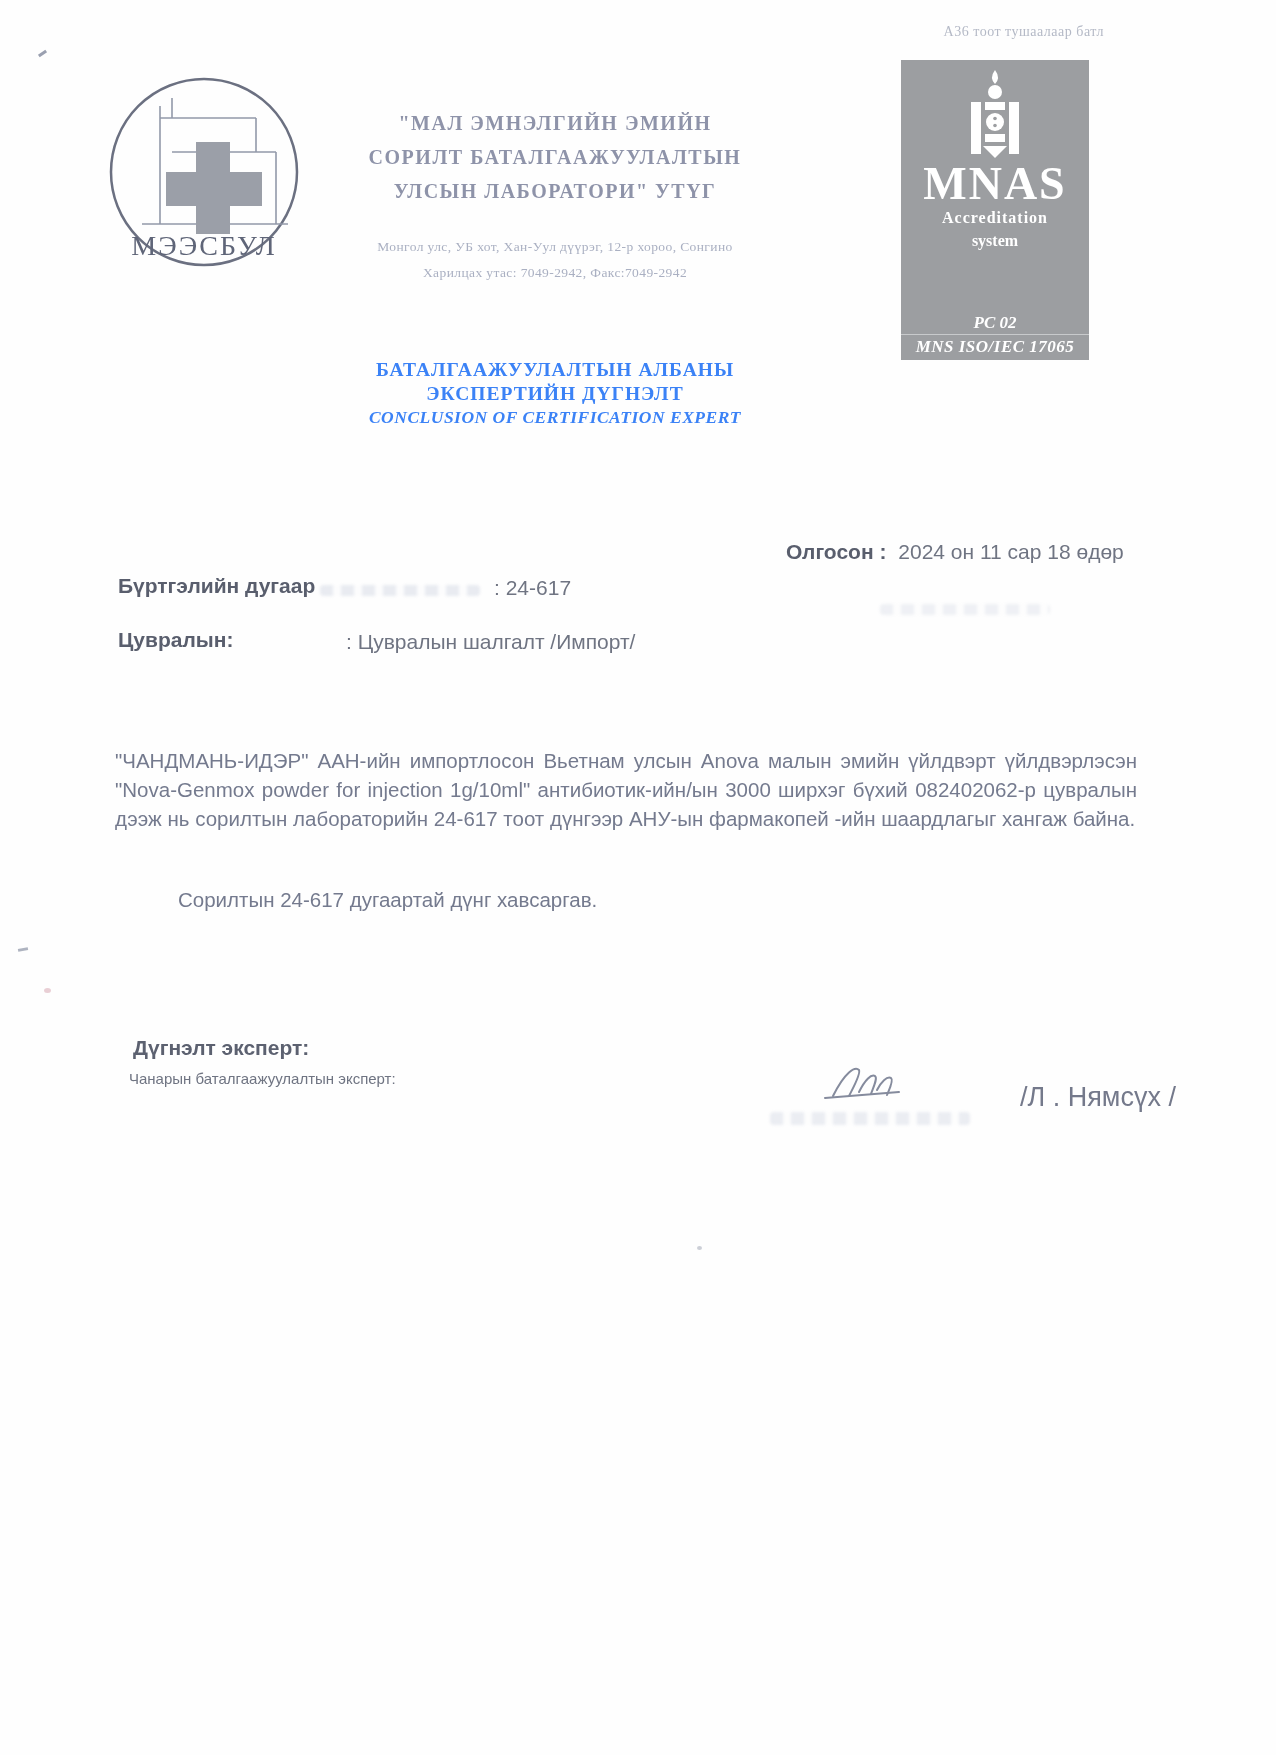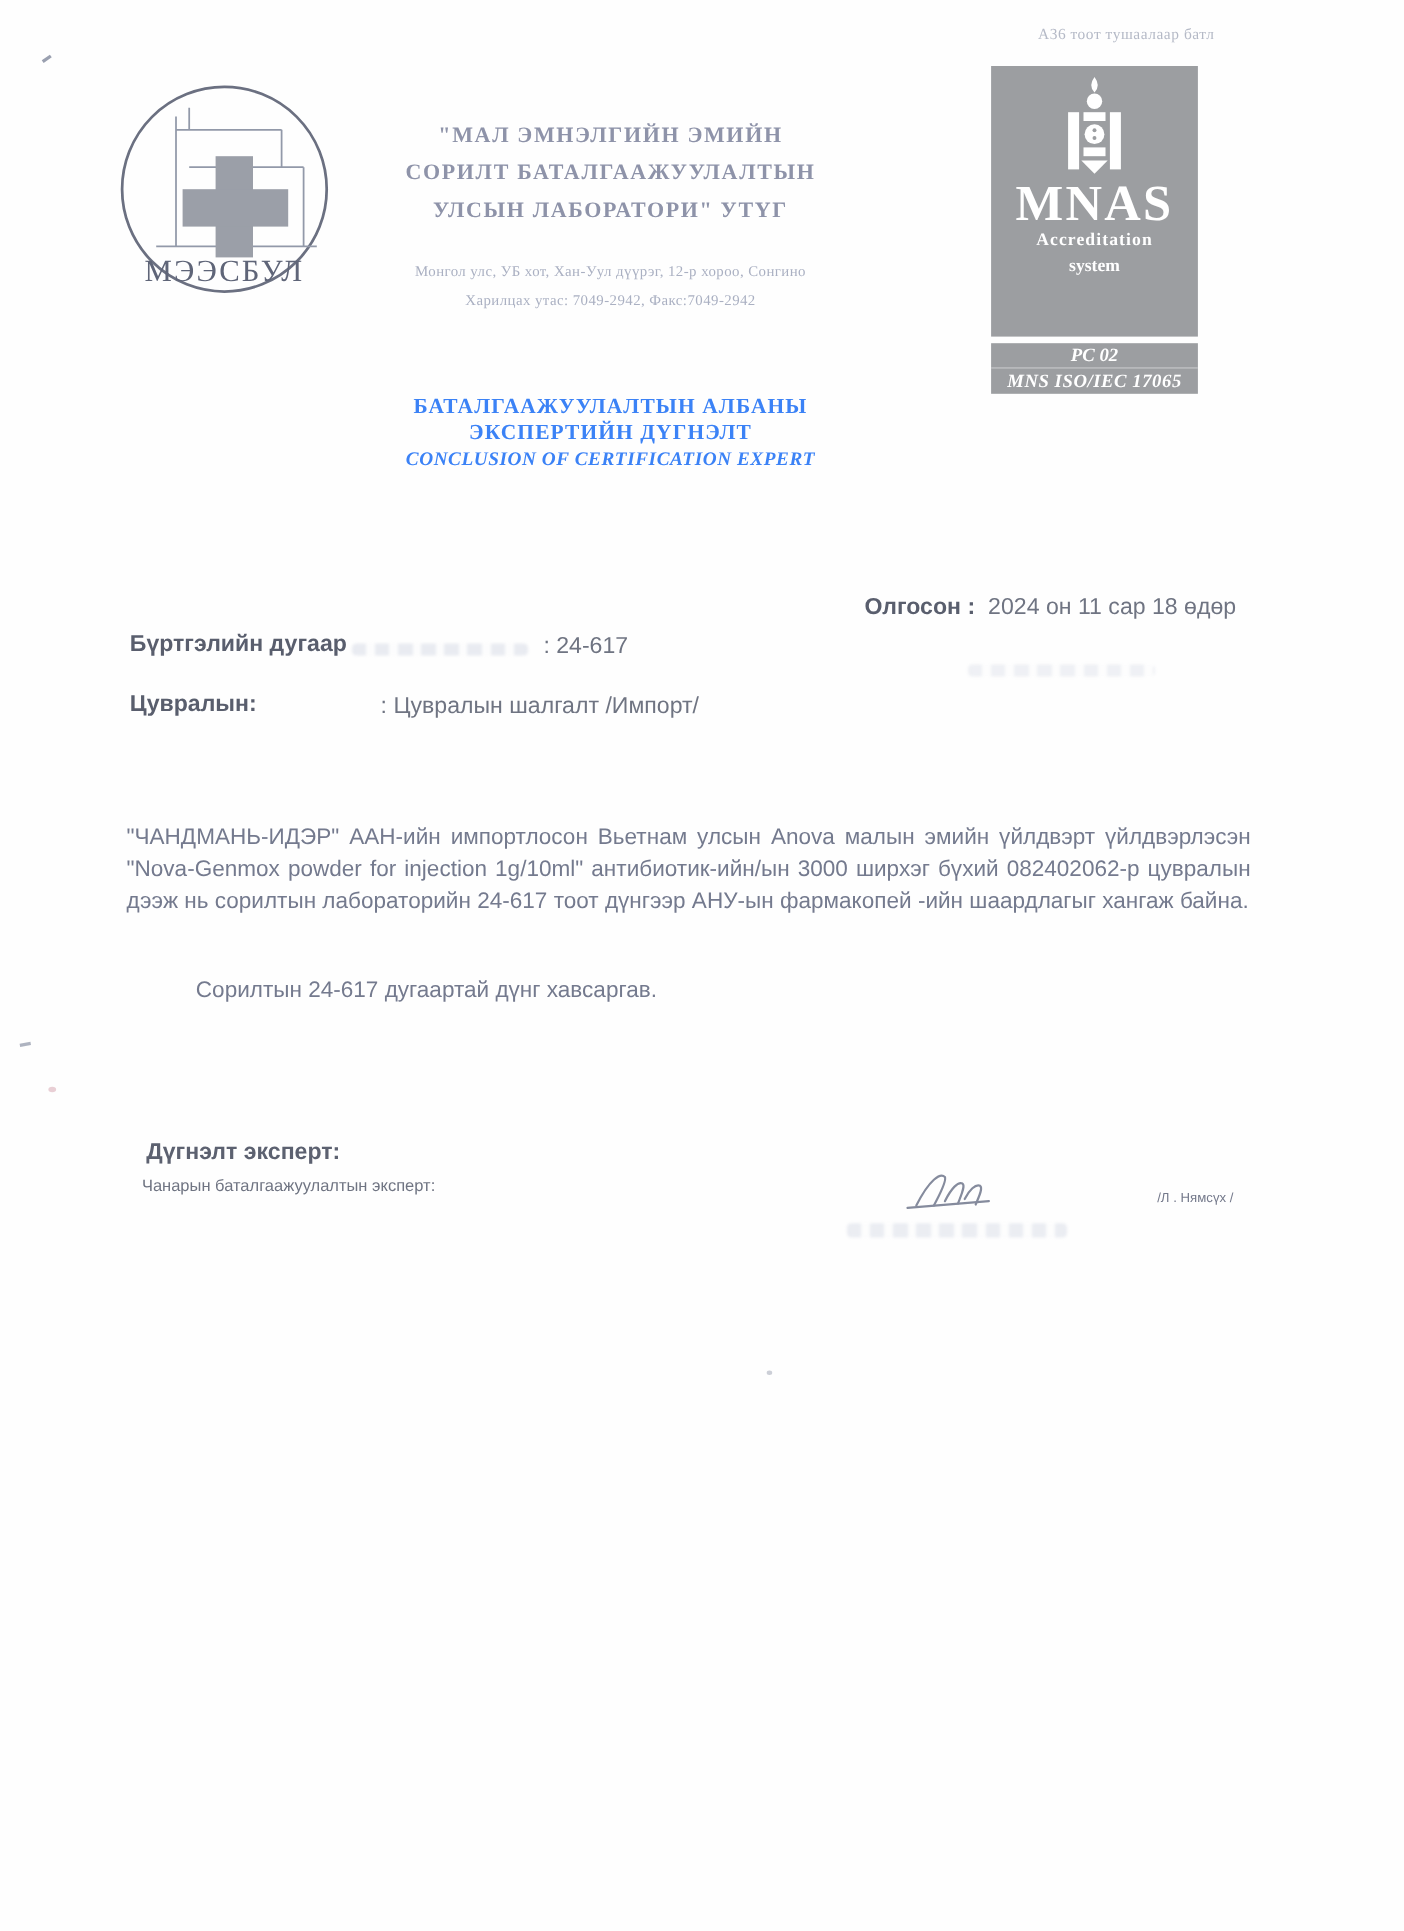--- a/index.html
+++ b/index.html
@@ -24,21 +24,21 @@
   .org-name{
     font-family:"Liberation Serif", serif; font-weight:bold;
     font-size:20px; line-height:34px; letter-spacing:1.5px; color:#8e93a9;
   }
   .org-address{
     margin-top:26px; font-size:13.5px; line-height:26px; color:#aab0c2;
     font-family:"Liberation Serif", serif; letter-spacing:.4px;
   }
   
   .mnas-box{
-    position:absolute; left:901px; top:60px; width:188px; height:246px;
+    position:absolute; left:901px; top:60px; width:188px; height:300px;
     background:#9c9ea1; text-align:center; color:#fff;
     font-family:"Liberation Serif", serif;
   }
   .mnas-soyombo{ margin-top:8px; }
   .mnas-name{ font-size:46px; font-weight:bold; letter-spacing:2px; line-height:44px; margin-top:-6px; }
   .mnas-accr{ font-size:16px; font-weight:bold; letter-spacing:1px; line-height:24px; }
   .mnas-sys{ font-size:16px; font-weight:bold; line-height:22px; }
   .mnas-strip{
     position:absolute; left:901px; top:312px; width:188px; height:46px;
     background:#9c9ea1; text-align:center; color:#fff;
@@ -78,21 +78,21 @@
     font-size:20.5px; line-height:29px; color:#747a8e; text-align:justify;
   }
   .attachment-line{
     position:absolute; left:178px; top:888px;
     font-size:20.5px; color:#747a8e;
   }
   
   .sig-heading{ position:absolute; left:133px; top:1036px; font-size:21px; font-weight:bold; color:#5c6170; }
   .sig-role{ position:absolute; left:129px; top:1070px; font-size:15px; color:#6f7482; }
   .sig-mark{ position:absolute; left:815px; top:1052px; }
-  .sig-name{ position:absolute; left:1020px; top:1082px; font-size:12px; color:#74798b;margin-left:32px; }
+  .sig-name{ position:absolute; left:1020px; top:1082px; font-size:27px; color:#74798b; }
   
   .artifact{ position:absolute; background:#9aa0b0; }
   .a1{ left:38px; top:52px; width:9px; height:3px; transform:rotate(-35deg); }
   .a2{ left:18px; top:948px; width:10px; height:3px; transform:rotate(-10deg); opacity:.8; }
   .a3{ left:44px; top:988px; width:7px; height:5px; border-radius:50%; opacity:.35; background:#c2788a; }
   .a4{ left:697px; top:1246px; width:5px; height:4px; border-radius:50%; opacity:.5; }
 </style>
 </head>
 <body>
 

